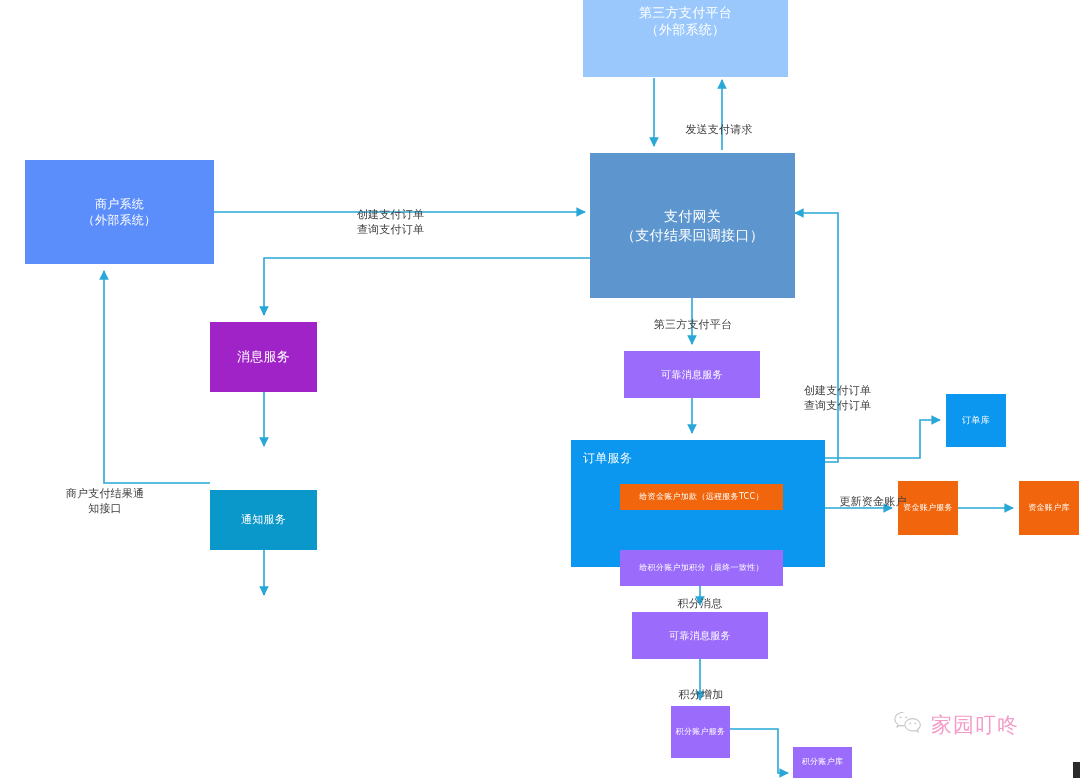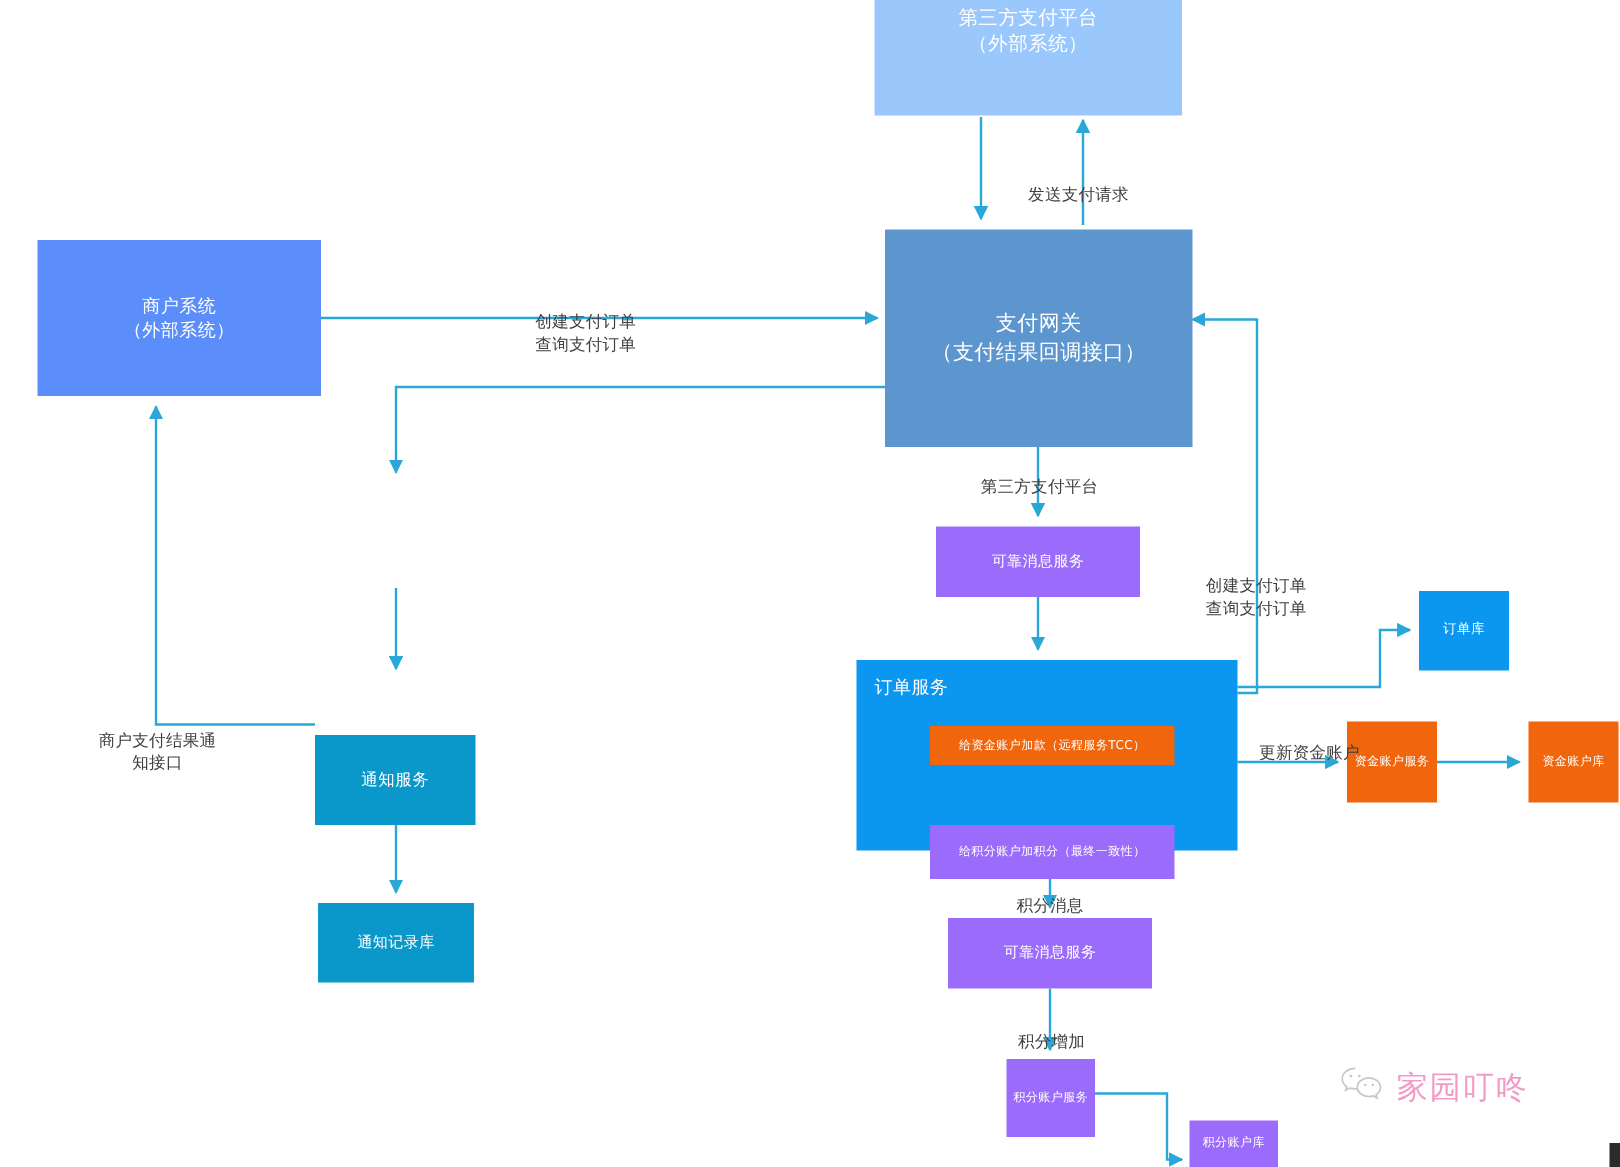--- a/index.html
+++ b/index.html
@@ -127,28 +127,28 @@
   <div class="node" style="left:25px; top:160px; width:189px; height:104px; background:#5b8dfb; font-size:12px;">
     <span>商户系统
 （外部系统）</span>
   </div>
 
   <div class="node" style="left:590px; top:153px; width:205px; height:145px; background:#5d96cf; font-size:14px;">
     <span>支付网关
 （支付结果回调接口）</span>
   </div>
 
+  <div class="node" style="left:210px; top:322px; width:107px; height:70px; background:#a023c8; font-size:13px;">
+    <span>消息服务</span>
+  </div>
 
   <div class="node" style="left:210px; top:453px; width:107px; height:60px; background:#0a97c9; font-size:11px;margin-top:37px;">
     <span>通知服务</span>
   </div>
 
-  <div class="node" style="left:212px; top:602px; width:104px; height:53px; background:#0a97c9; font-size:10px;">
-    <span>通知记录库</span>
-  </div>
 
   <div class="node" style="left:624px; top:351px; width:136px; height:47px; background:#9b6bfb; font-size:10px;">
     <span>可靠消息服务</span>
   </div>
 
   <div class="node top-label" style="left:571px; top:440px; width:254px; height:127px; background:#0b96f0; font-size:12px; padding:10px 0 0 12px;">
     <span>订单服务</span>
   </div>
 
   <div class="node" style="left:620px; top:484px; width:163px; height:26px; background:#f1660c; font-size:8px;">

